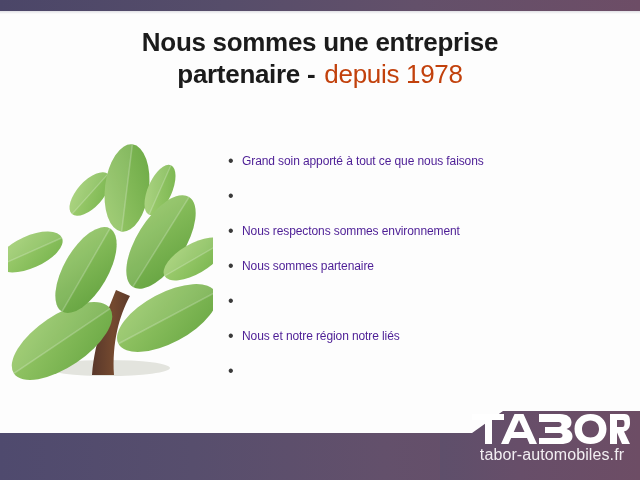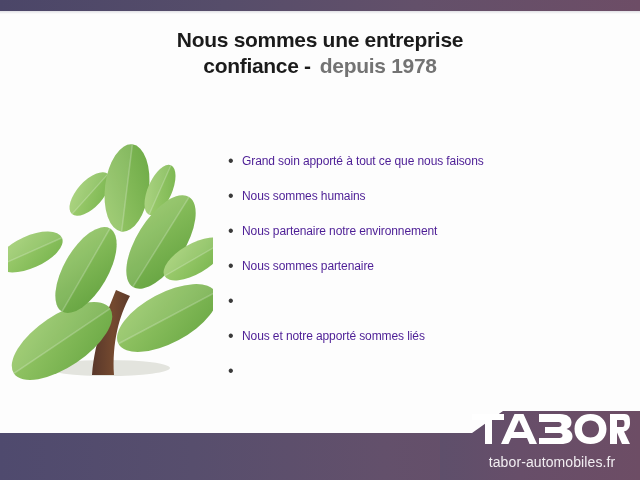--- a/index.html
+++ b/index.html
@@ -33,28 +33,28 @@
   
   .heading {
     position:absolute;
     top:27px; left:0; width:640px;
     text-align:center;
     line-height:1.22;
     letter-spacing:-0.3px;
   }
   .heading .line {
     display:block;
-    font-size:21px;
+    font-size:26px;
     font-weight:bold;
     color:#1b1b1b;
     white-space:nowrap;
   }
   .heading .accent {
-    color:#737373;
-    font-weight:bold;
+    color:#c2410c;
+    font-weight:normal;
   }
   .heading .gap { display:inline-block; width:9px; }
 
   
   .tree {
     position:absolute;
     left:8px; top:138px;
     width:205px; height:248px;
   }
 
@@ -104,39 +104,39 @@
     left:472px; top:414px;
     width:160px;
     text-align:center;
   }
   .logo-mark {
     display:block;
     width:158px; height:30px;
   }
   .logo-url {
     display:block;
-    margin-top:10px;
-    font-size:14px;
+    margin-top:2px;
+    font-size:16px;
     color:#f2eef2;
     letter-spacing:0.1px;
     white-space:nowrap;
   }
 </style>
 </head>
 <body>
 
 <div class="slide">
 
   <div class="topbar"></div>
   <div class="topbar-shadow"></div>
 
   <div class="heading">
     <span class="line">Nous sommes une entreprise</span>
     <span class="line">
-      <span>confiance -</span><span class="gap"></span><span class="accent">depuis 1978</span>
+      <span>partenaire -</span><span class="gap"></span><span class="accent">depuis 1978</span>
     </span>
   </div>
 
   <div class="tree">
     <svg viewBox="0 0 205 248" width="205" height="248">
       <defs>
         <linearGradient id="lfA" x1="0" y1="0" x2="1" y2="1">
           <stop offset="0%" stop-color="#9ccb6c"></stop>
             <stop offset="100%" stop-color="#6aa844"></stop>
         </linearGradient>
@@ -217,36 +217,35 @@
     </svg>
   </div>
 
   <div class="bullets">
     <div class="bullet-row">
       <span class="bullet-dot">•</span>
       <span class="bullet-text">Grand soin apporté à tout ce que nous faisons</span>
     </div>
     <div class="bullet-row">
       <span class="bullet-dot">•</span>
-      <span class="bullet-text">Nous sommes humains</span>
-    </div>
-    <div class="bullet-row">
-      <span class="bullet-dot">•</span>
-      <span class="bullet-text">Nous partenaire notre environnement</span>
+    </div>
+    <div class="bullet-row">
+      <span class="bullet-dot">•</span>
+      <span class="bullet-text">Nous respectons sommes environnement</span>
     </div>
     <div class="bullet-row">
       <span class="bullet-dot">•</span>
       <span class="bullet-text">Nous sommes partenaire</span>
     </div>
     <div class="bullet-row">
       <span class="bullet-dot">•</span>
     </div>
     <div class="bullet-row">
       <span class="bullet-dot">•</span>
-      <span class="bullet-text">Nous et notre apporté sommes liés</span>
+      <span class="bullet-text">Nous et notre région notre liés</span>
     </div>
     <div class="bullet-row">
       <span class="bullet-dot">•</span>
     </div>
   </div>
 
   <div class="footer-base"></div>
   <div class="footer-raise"></div>
 
   <div class="logo-wrap">

